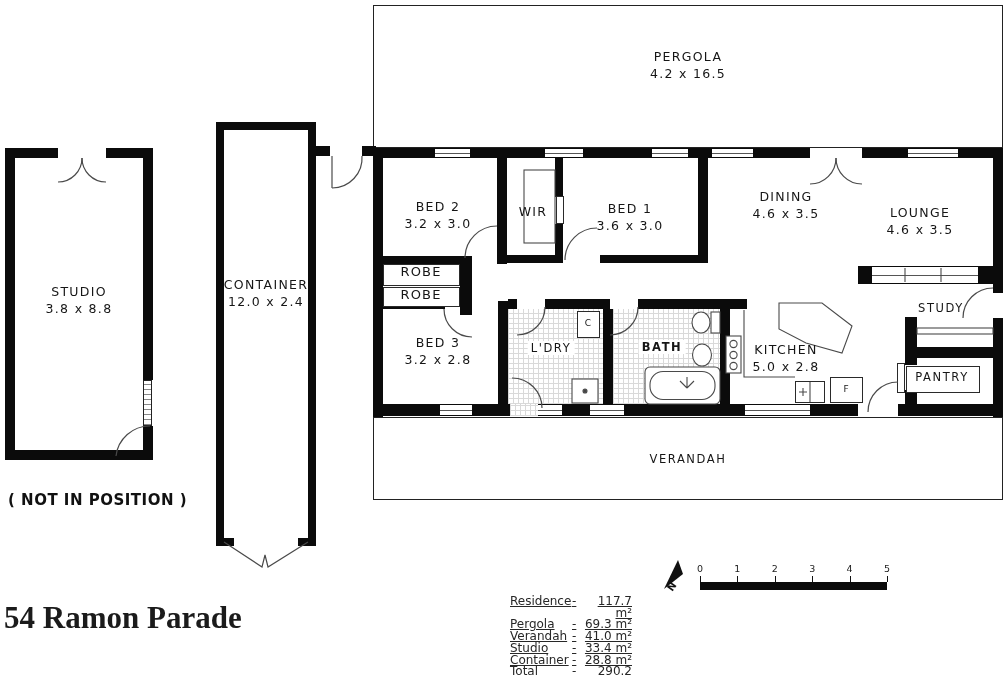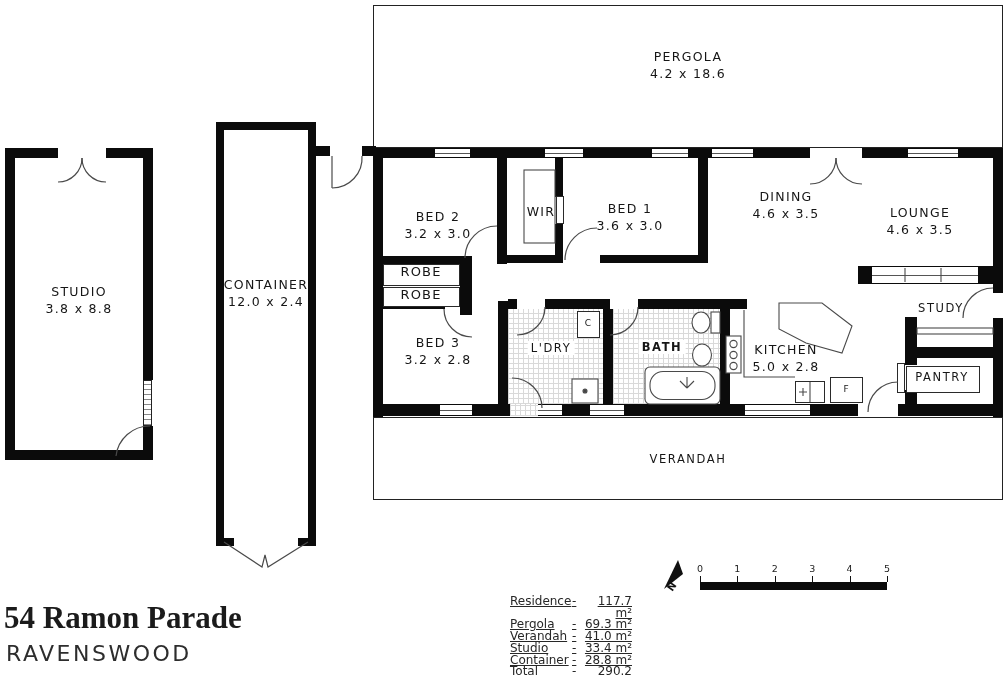--- a/index.html
+++ b/index.html
@@ -182,35 +182,35 @@
       <path d="M664,589 L678,560 L683,574 Z" fill="#111"></path>
       <text x="668" y="592" font-size="10" font-weight="bold" fill="#111" transform="rotate(-55 670 588)">N</text>
     </g>
   </svg>
 
   <div class="win" style="left:872px;top:266px;width:106px;height:18px;"></div>
 
   <div id="labels">
       <div class="room-label lg" style="left: 688px; top: 48px;">
         <span class="rn">PERGOLA</span>
-        <span class="rn">4.2 x 18.6</span>
+        <span class="rn">4.2 x 16.5</span>
       </div>
       <div class="room-label lg" style="left: 79px; top: 283px;">
         <span class="rn">STUDIO</span>
         <span class="rn">3.8 x 8.8</span>
       </div>
       <div class="room-label lg" style="left: 266px; top: 276px;">
         <span class="rn">CONTAINER</span>
         <span class="rn">12.0 x 2.4</span>
       </div>
-      <div class="room-label lg" style="left: 438px; top: 198px; margin-top: 10px;">
+      <div class="room-label lg" style="left: 438px; top: 198px;">
         <span class="rn">BED 2</span>
         <span class="rn">3.2 x 3.0</span>
       </div>
-      <div class="room-label lg" style="left: 533px; top: 203px; margin-left: 8px;">
+      <div class="room-label lg" style="left: 533px; top: 203px;">
         <span class="rn">WIR</span>
       </div>
       <div class="room-label lg" style="left: 630px; top: 200px;">
         <span class="rn">BED 1</span>
         <span class="rn">3.6 x 3.0</span>
       </div>
       <div class="room-label lg" style="left: 786px; top: 188px;">
         <span class="rn">DINING</span>
         <span class="rn">4.6 x 3.5</span>
       </div>
@@ -248,23 +248,23 @@
         <span class="rn">VERANDAH</span>
       </div>
       <div class="room-label xs bg" style="left: 588px; top: 318px;">
         <span class="rn">C</span>
       </div>
       <div class="room-label xs bg" style="left: 846px; top: 384px;">
         <span class="rn">F</span>
       </div>
     </div>
 
+  <div id="notpos">( NOT IN POSITION )</div>
 
   <div id="address">54 Ramon Parade</div>
-  <div id="suburb">RAVENSWOOD</div>
 
   <div id="areas">
       <div class="arow">
         <span class="an">Residence</span>
         <span class="ad">-</span>
         <span class="av">117.7 m²</span>
       </div>
       <div class="arow">
         <span class="an">Pergola</span>
         <span class="ad">-</span>

